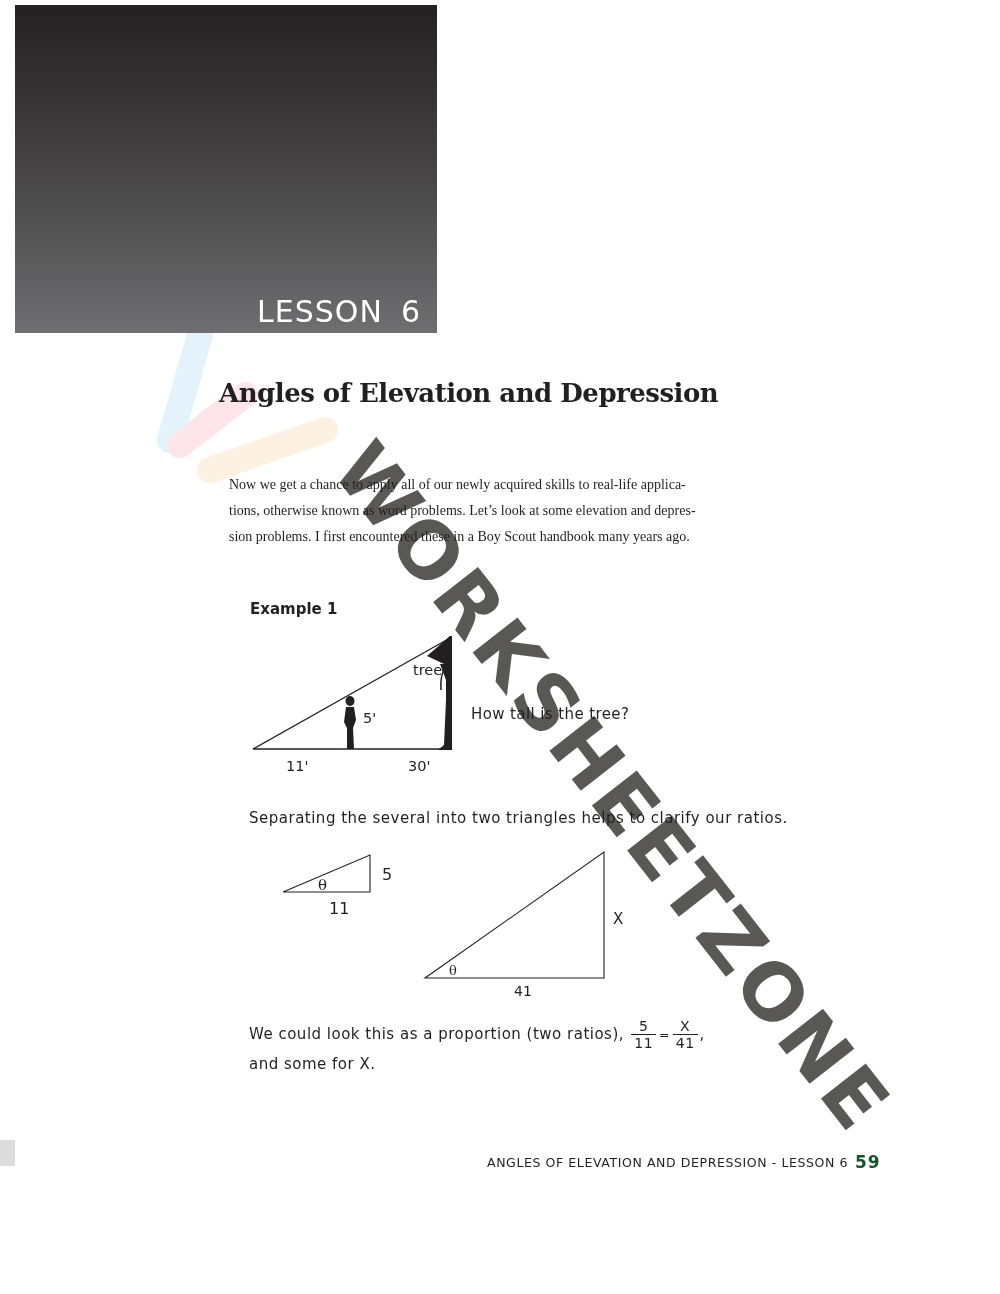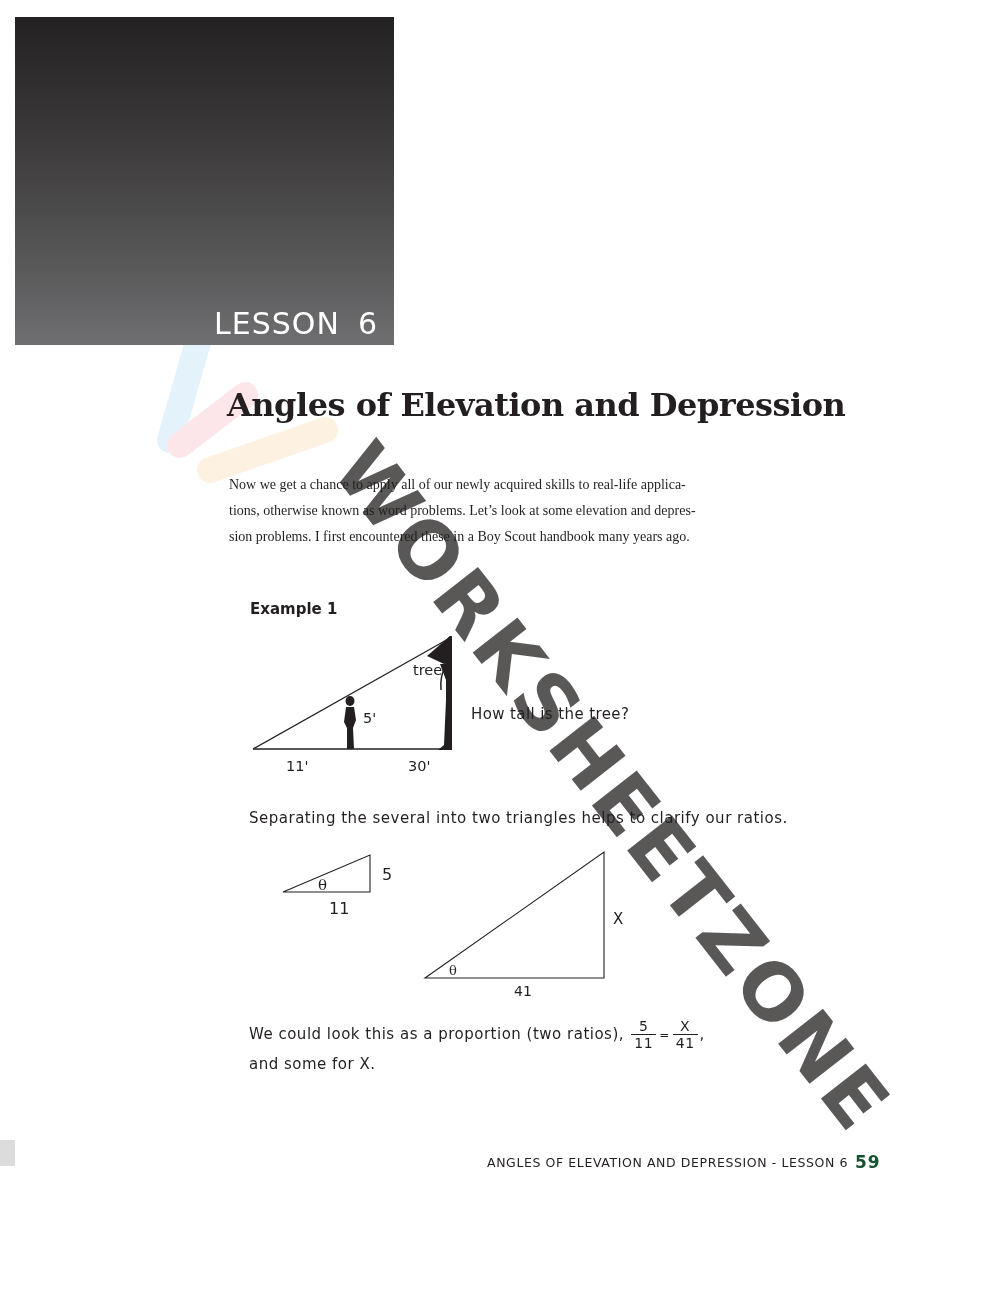--- a/index.html
+++ b/index.html
@@ -1,22 +1,22 @@
 <!DOCTYPE html>
 <html><head>
   <meta charset="utf-8">
   <style>
     html, body { margin:0; padding:0; }
     body { width:1000px; height:1294px; background:#ffffff; position:relative; overflow:hidden; font-family:"DejaVu Sans", sans-serif; color:#231f20; }
-    .header-block { position:absolute; left:15px; top:17px; width:379px; height:328px;
+    .header-block { position:absolute; left:15px; top:5px; width:422px; height:328px;
       background:linear-gradient(to bottom, #232122 0%, #3a3839 35%, #555455 70%, #6f6e70 100%); }
     .lesson-label { position:absolute; right:16px; bottom:4px; color:#ffffff; font-family:"DejaVu Sans", sans-serif; font-size:30px; letter-spacing:1px; font-weight:normal; }
     .lesson-label .num { margin-left:18px; }
     .watermark { position:absolute; left:0; top:0; width:1000px; height:1294px; pointer-events:none; }
-    .title { position:absolute; left:219px; top:378px; font-family:"DejaVu Serif", serif; font-size:32px; font-weight:bold; color:#231f20; letter-spacing:-0.5px; margin:8px; }
+    .title { position:absolute; left:219px; top:378px; font-family:"DejaVu Serif", serif; font-size:26px; font-weight:bold; color:#231f20; letter-spacing:-0.5px; margin:0; }
     .intro { position:absolute; left:221px; top:464px; width:620px; font-family:"Liberation Serif", serif; font-size:14px; line-height:26px; color:#231f20; margin:8px; }
     .intro span { display:block; white-space:nowrap; }
     .example-label { position:absolute; left:250px; top:592px; font-size:15px; font-weight:bold; color:#231f20; }
     .sans { font-family:"DejaVu Sans", sans-serif; color:#231f20;margin-top:8px; }
     .question { position:absolute; left:471px; top:697px; font-size:15px; letter-spacing:0.4px; }
     .sep-text { position:absolute; left:249px; top:801px; font-size:15px; letter-spacing:0.5px; }
     .prop-text { position:absolute; left:249px; top:1010px; font-size:15px; letter-spacing:0.5px; line-height:26px; }
     .fraction { display:inline-block; vertical-align:middle; text-align:center; font-size:14px; line-height:16px; margin:0 2px; }
     .fraction .num { display:block; border-bottom:1px solid #231f20; padding:0 3px; }
     .fraction .den { display:block; padding:0 3px; }

